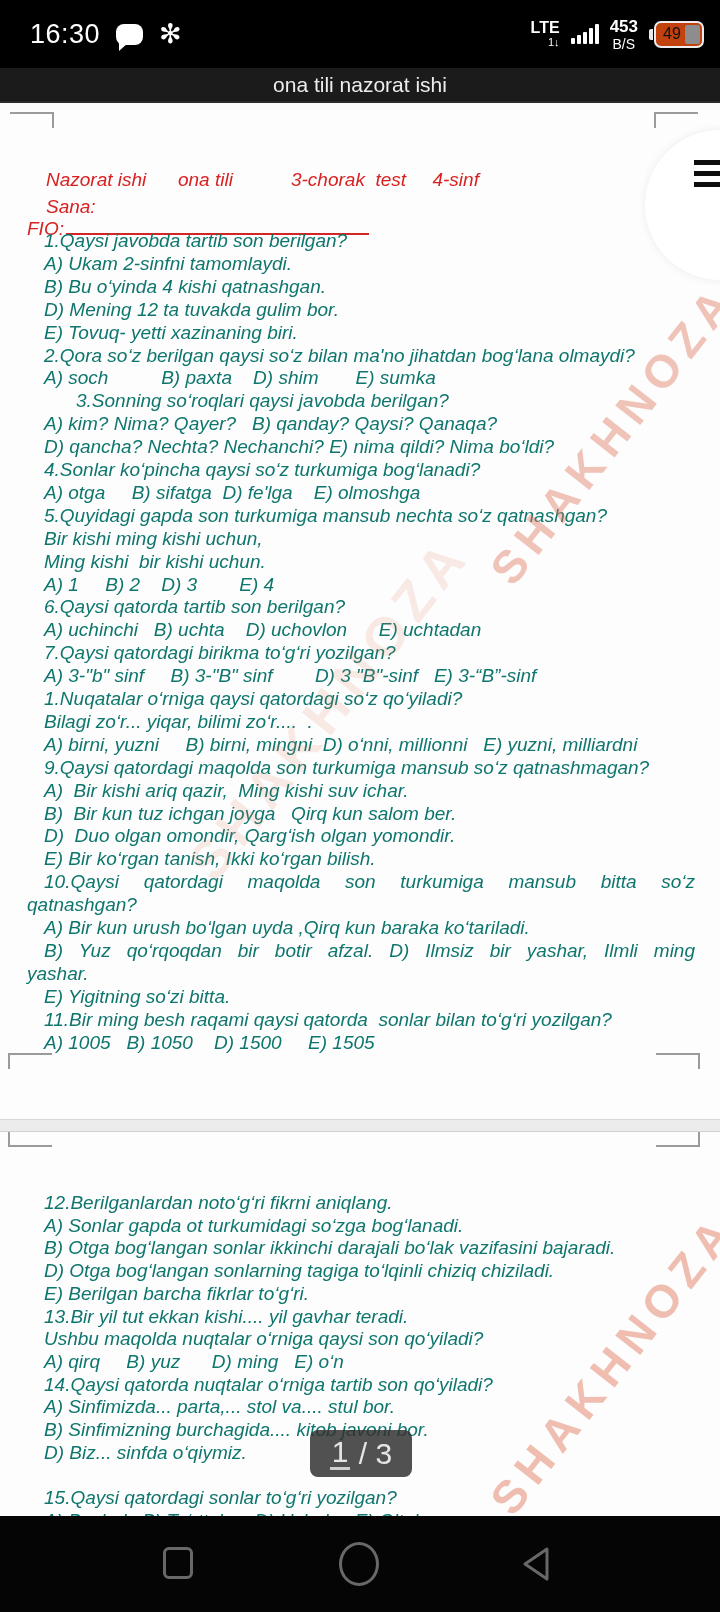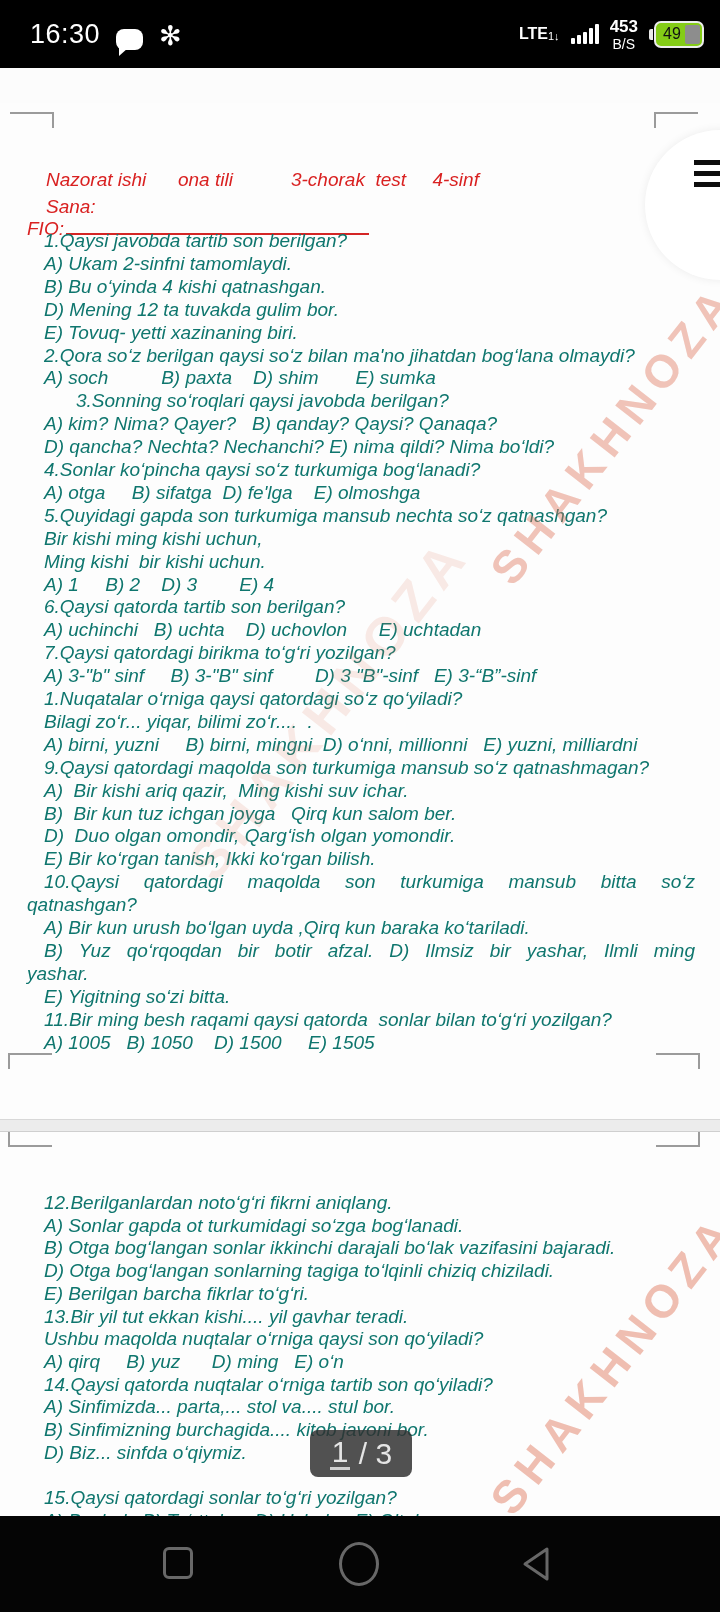--- a/index.html
+++ b/index.html
@@ -8,45 +8,45 @@
     position:relative; width:720px; height:1612px; margin:0 auto;
     background:#fcfcfc; overflow:hidden;
     font-family:"Liberation Sans", sans-serif;
   }
   
   .status-bar {
     position:absolute; top:0; left:0; width:720px; height:68px;
     background:#000; z-index:50; display:flex; align-items:center;
     justify-content:space-between; padding:0 16px 0 30px; color:#fff;
   }
-  .sb-left { display:flex; align-items:flex-end; gap:16px; }
+  .sb-left { display:flex; align-items:center; gap:16px; }
   .sb-time { font-size:27px; letter-spacing:0.5px; }
   .bubble-icon { position:relative; width:27px; height:21px; background:#fff; border-radius:8px; display:inline-block; }
   .bubble-icon::after {
     content:""; position:absolute; left:3px; bottom:-6px;
     border-left:9px solid #fff; border-bottom:8px solid transparent;
   }
   .gpt-icon { font-size:27px; color:#fff; line-height:1; }
   .sb-right { display:flex; align-items:center; gap:11px; }
-  .lte-block { display:flex; flex-direction:row; align-items:flex-end; line-height:1; }
+  .lte-block { display:flex; flex-direction:column; align-items:flex-end; line-height:1; }
   .lte-main { font-size:16px; font-weight:bold; }
   .lte-sub { font-size:11px; margin-top:1px; }
   .sig-bars { display:flex; align-items:flex-end; gap:2px; height:20px; }
   .sig-bars i { display:block; width:4px; background:#fff; border-radius:1px; }
   .sig-bars i:nth-child(1){height:6px;} .sig-bars i:nth-child(2){height:9px;}
   .sig-bars i:nth-child(3){height:12px;} .sig-bars i:nth-child(4){height:16px;}
   .sig-bars i:nth-child(5){height:20px;}
   .rate-block { display:flex; flex-direction:column; align-items:center; line-height:1; }
   .rate-main { font-size:17px; font-weight:bold; }
   .rate-sub { font-size:14px; margin-top:2px; }
   .battery { display:flex; align-items:center; }
   .bat-nub { width:4px; height:11px; background:#e8e8e8; border-radius:2px 0 0 2px; margin-right:1px; }
   .bat-body {
     position:relative; width:50px; height:27px; border:2px solid #ededed;
-    border-radius:7px; background:#84cc16; overflow:hidden;
+    border-radius:7px; background:#c2410c; overflow:hidden;
   }
   .bat-text { position:absolute; left:7px; top:50%; transform:translateY(-50%); font-size:16px; color:#111; z-index:2; }
   .bat-fill { position:absolute; right:2px; top:2px; bottom:2px; width:15px; background:#8d8d8d; border-radius:2px; }
   
   .title-bar {
     position:absolute; top:68px; left:0; width:720px; height:35px;
     background:#1b1b1b; z-index:49; display:flex; align-items:center; justify-content:center;
     border-bottom:2px solid #2c2c2c;
   }
   .title-bar span { color:#ededed; font-size:21px; }
@@ -141,20 +141,23 @@
       <div class="battery">
         <span class="bat-nub"></span>
         <span class="bat-body">
           <span class="bat-text">49</span>
           <span class="bat-fill"></span>
         </span>
       </div>
     </div>
   </header>
 
+  <div class="title-bar">
+    <span>ona tili nazorat ishi</span>
+  </div>
 
   <div class="doc">
     <div class="wm wm1">SHAKHNOZA</div>
     <div class="wm wm2">SHAKHNOZA</div>
     <div class="wm wm3">SHAKHNOZA</div>
 
     <div class="cm cm-tl1"></div>
     <div class="cm cm-tr1"></div>
     <div class="cm cm-bl1"></div>
     <div class="cm cm-br1"></div>

